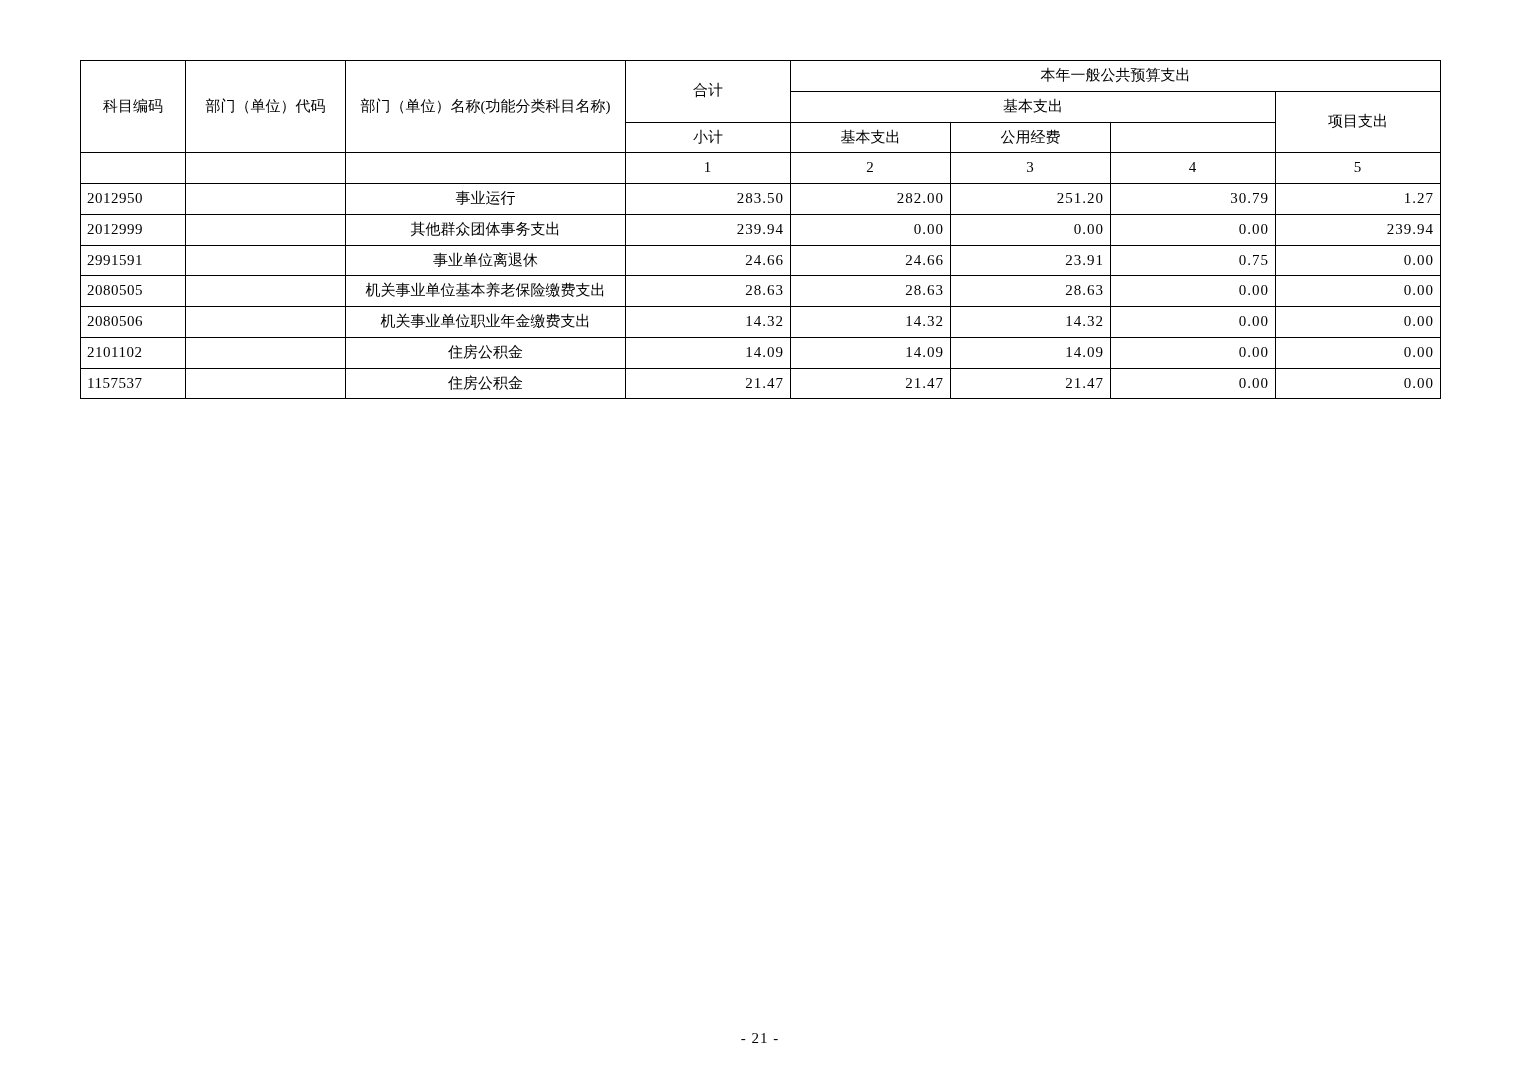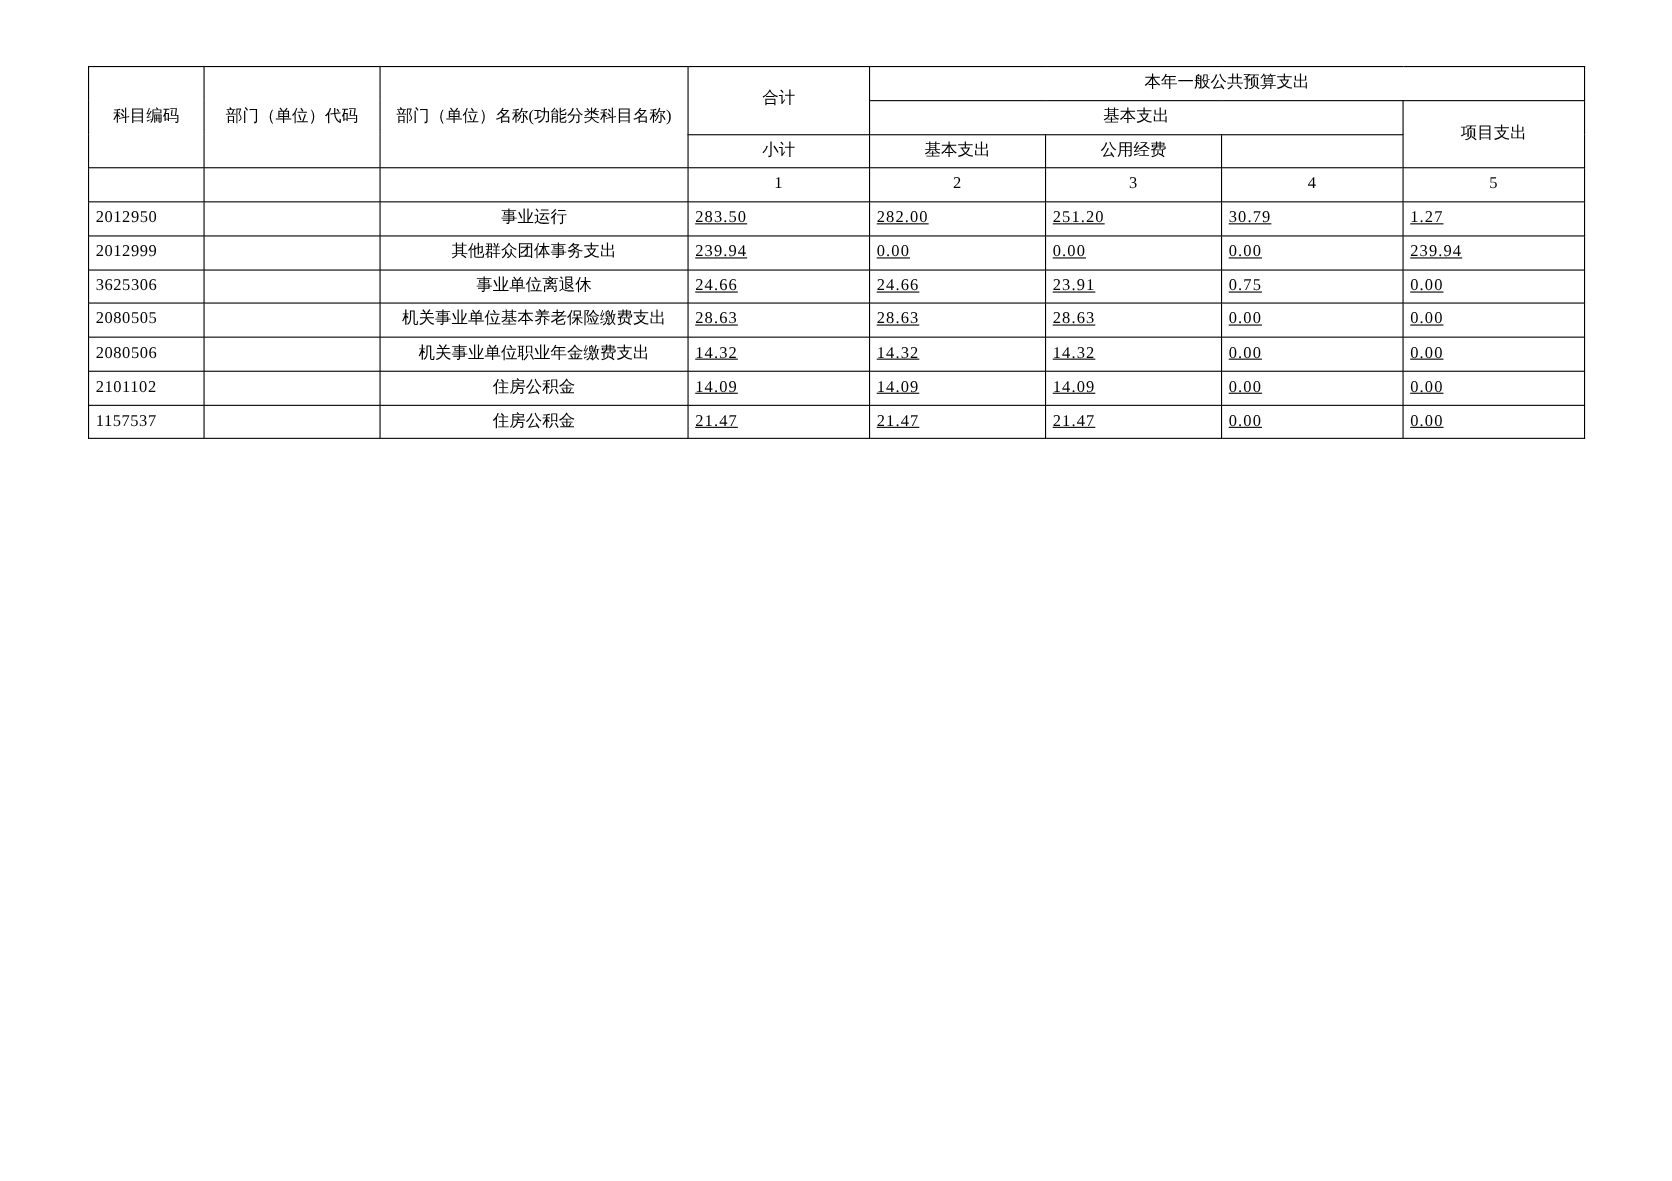--- a/index.html
+++ b/index.html
@@ -55,24 +55,23 @@
 
   td.code-cell {
     text-align: left;
     letter-spacing: 0.5px;
   }
   td.name-cell {
     text-align: center;
     padding-left: 8px;
   }
   td.num-cell {
-    text-align: left;
+    text-align: right;
     padding-right: 10px;
     letter-spacing: 1px;
-    text-decoration: underline;
   }
   th.numidx {
     font-size: 15px;
     letter-spacing: 1px;
   }
   .footer {
     position: absolute;
     left: 0;
     top: 1030px;
     width: 1520px;
@@ -140,21 +139,21 @@
         <td class="code-cell">2012999</td>
         <td class="code-cell"></td>
         <td class="name-cell">其他群众团体事务支出</td>
         <td class="num-cell">239.94</td>
         <td class="num-cell">0.00</td>
         <td class="num-cell">0.00</td>
         <td class="num-cell">0.00</td>
         <td class="num-cell">239.94</td>
       </tr>
       <tr>
-        <td class="code-cell">3625306</td>
+        <td class="code-cell">2991591</td>
         <td class="code-cell"></td>
         <td class="name-cell">事业单位离退休</td>
         <td class="num-cell">24.66</td>
         <td class="num-cell">24.66</td>
         <td class="num-cell">23.91</td>
         <td class="num-cell">0.75</td>
         <td class="num-cell">0.00</td>
       </tr>
       <tr>
         <td class="code-cell">2080505</td>
@@ -192,14 +191,15 @@
         <td class="name-cell">住房公积金</td>
         <td class="num-cell">21.47</td>
         <td class="num-cell">21.47</td>
         <td class="num-cell">21.47</td>
         <td class="num-cell">0.00</td>
         <td class="num-cell">0.00</td>
       </tr>
     </tbody>
   </table>
 
+  <div class="footer">- 21 -</div>
 
 </div>
 
 </body></html>

